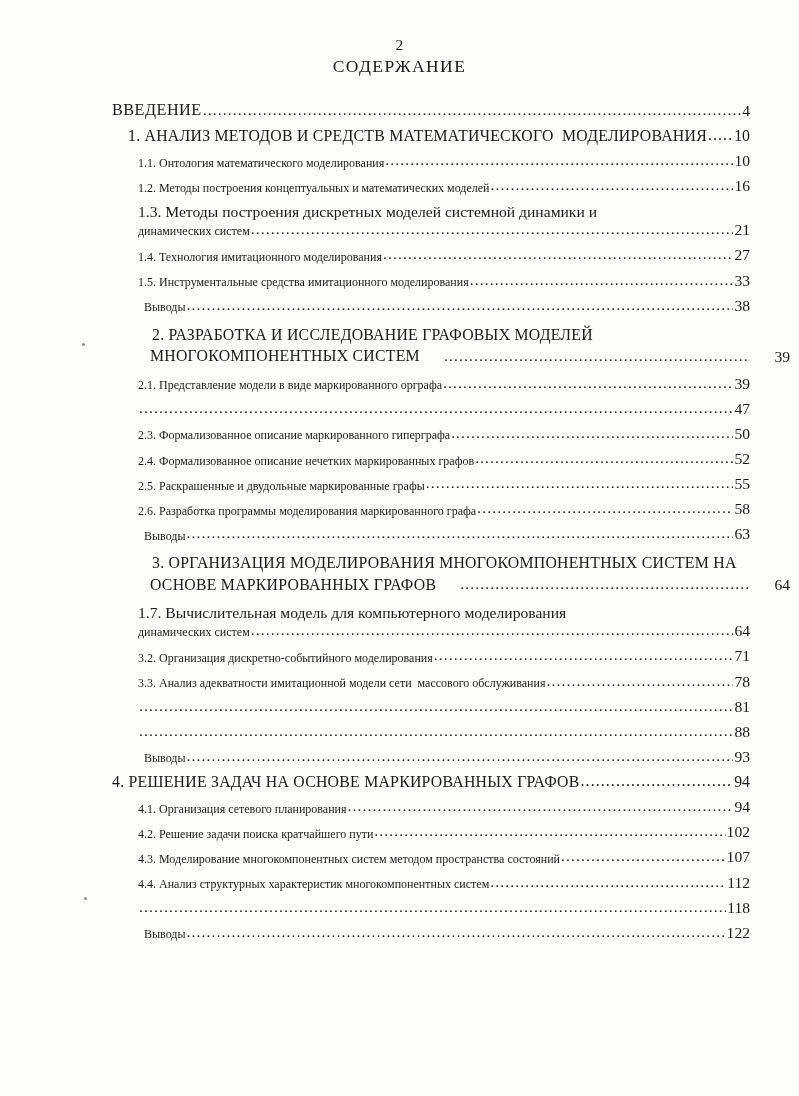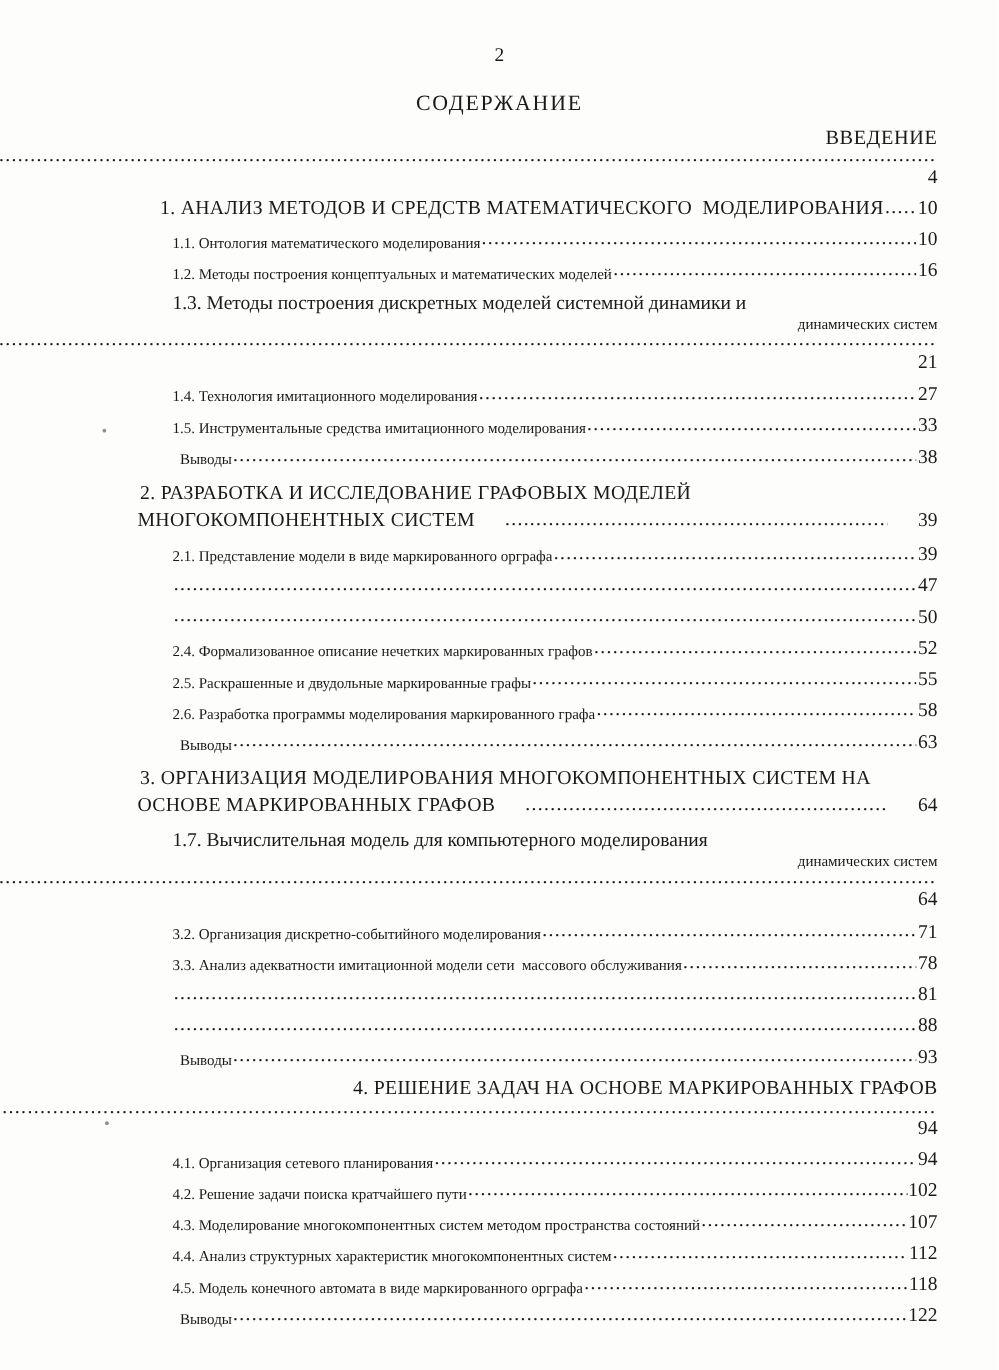--- a/index.html
+++ b/index.html
@@ -24,21 +24,21 @@
     position: absolute;
     top: 36px;
     left: 0;
     width: 799px;
     text-align: center;
     font-size: 15.5px;
     letter-spacing: 0.2px;
   }
   .toc-title {
     position: absolute;
-    top: 72px;
+    top: 56px;
     left: 0;
     width: 799px;
     text-align: center;
     font-size: 17.5px;
     letter-spacing: 1.4px;
   }
 
   
   .toc {
     position: absolute;
@@ -85,52 +85,52 @@
   }
   .lvl-chapter > .label {
     letter-spacing: 0.25px;
   }
   .lvl-intro > .label {
     letter-spacing: 0.5px;
     font-size: 16.2px;
   }
 
   
-  .ind-0  { margin-left: 0px;  width: 638px; flex-direction: column; }
+  .ind-0  { margin-left: 0px;  width: 638px; }
   .ind-1  { margin-left: 16px; width: 622px; }
   .ind-2  { margin-left: 26px; width: 612px; }
   .ind-3  { margin-left: 32px; width: 606px; }
 
   
   .toc-entry.wrapped {
     display: block;
     margin-bottom: 9.5px;
   }
   .toc-entry.wrapped .firstline {
     display: block;
     font-size: 15.6px;
     white-space: pre;
     line-height: 1.18;
   }
   .toc-entry.wrapped .secondrow {
     display: flex;
     align-items: flex-end;
     width: 100%;
     line-height: 1.05;
-    flex-direction: column;
   }
   .toc-entry.wrapped .secondrow .label {
     white-space: pre;
     flex: 0 0 auto;
   }
 
   
   .toc-entry.chapwrap {
     display: block;
     margin-bottom: 9.5px;
+    margin-left: 40px;
   }
   .toc-entry.chapwrap .firstline {
     display: block;
     font-size: 15.8px;
     white-space: pre;
     letter-spacing: 0.25px;
     line-height: 1.5;
   }
   .toc-entry.chapwrap .secondrow {
     display: flex;
@@ -218,20 +218,21 @@
       <div class="toc-entry ind-2">
         <span class="label">2.1. Представление модели в виде маркированного орграфа</span>
         <span class="leader">..............................................................................................................................................................................................................................................................................................................................</span>
         <span class="page">39</span>
       </div>
       <div class="toc-entry ind-2">
         <span class="leader">..............................................................................................................................................................................................................................................................................................................................</span>
         <span class="page">47</span>
       </div>
       <div class="toc-entry ind-2">
+        <span class="label">2.3. Формализованное описание маркированного гиперграфа</span>
         <span class="leader">..............................................................................................................................................................................................................................................................................................................................</span>
         <span class="page">50</span>
       </div>
       <div class="toc-entry ind-2">
         <span class="label">2.4. Формализованное описание нечетких маркированных графов</span>
         <span class="leader">..............................................................................................................................................................................................................................................................................................................................</span>
         <span class="page">52</span>
       </div>
       <div class="toc-entry ind-2">
         <span class="label">2.5. Раскрашенные и двудольные маркированные графы</span>
@@ -306,21 +307,20 @@
         <span class="label">4.3. Моделирование многокомпонентных систем методом пространства состояний</span>
         <span class="leader">..............................................................................................................................................................................................................................................................................................................................</span>
         <span class="page">107</span>
       </div>
       <div class="toc-entry ind-2">
         <span class="label">4.4. Анализ структурных характеристик многокомпонентных систем</span>
         <span class="leader">..............................................................................................................................................................................................................................................................................................................................</span>
         <span class="page">112</span>
       </div>
       <div class="toc-entry ind-2">
-        <span class="label">4.5. Модель конечного автомата в виде маркированного орграфа</span>
         <span class="leader">..............................................................................................................................................................................................................................................................................................................................</span>
         <span class="page">118</span>
       </div>
       <div class="toc-entry ind-3">
         <span class="label">Выводы</span>
         <span class="leader">..............................................................................................................................................................................................................................................................................................................................</span>
         <span class="page">122</span>
       </div>
     </div>
 

